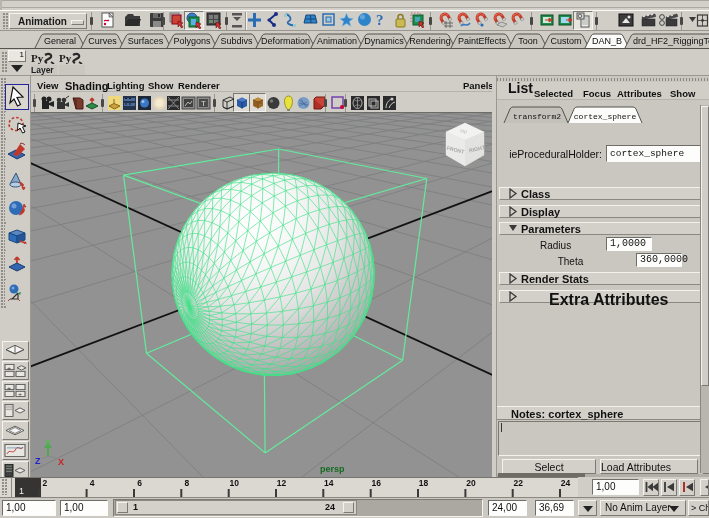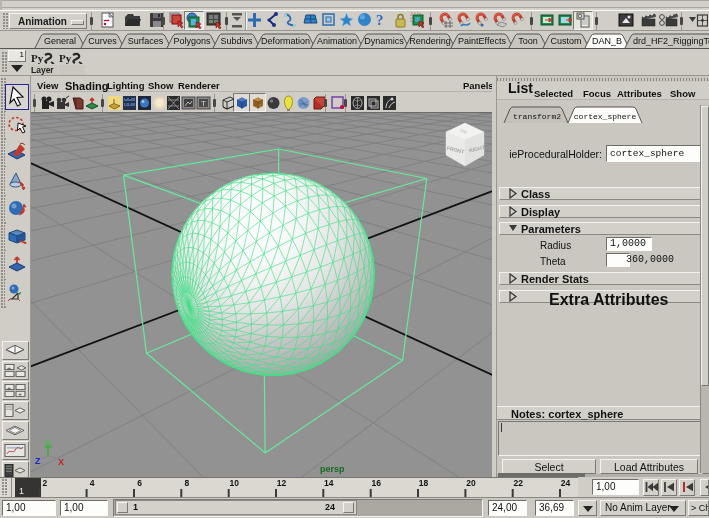--- a/index.html
+++ b/index.html
@@ -560,38 +560,38 @@
     <path d="M3 1l6 4.5L3 10z" fill="none" stroke="#3a3a3a" stroke-width="1.3"></path>
   </svg>
 <span class="ab b" style="left:521px;top:206px;font-size:11px;color:#111">Display</span>
 <div class="ab" style="left:499px;top:222px;width:202px;height:13px;background:#d2d0c9;border-top:1px solid #f2f1ed;border-left:1px solid #f2f1ed;border-bottom:1px solid #8a8880;border-right:1px solid #8a8880"></div>
 <svg class="ab" style="left:507px;top:223px;" width="12" height="11" viewBox="0 0 12 11">
     <path d="M2 2l8 0 -4 6z" fill="#3a3a3a"></path>
   </svg>
 <span class="ab b" style="left:521px;top:223px;font-size:11px;color:#111">Parameters</span>
 <div class="ab" style="left:540px;top:240px;width:61px;font-size:10px;color:#111;">Radius</div>
 <div class="ab fld" style="left:606px;top:237px;width:46px;height:14px;line-height:12px;padding-left:3px;font-family:'Liberation Mono'">1,0000</div>
-<div class="ab" style="left:540px;top:256px;width:61px;font-size:10px;color:#111;text-align:left">Theta</div>
-<div class="ab fld" style="left:606px;top:253px;width:24px;height:14px;line-height:12px;padding-left:19px;font-family:'Liberation Mono'">360,0000</div>
+<div class="ab" style="left:540px;top:256px;width:61px;font-size:10px;color:#111;text-align:center">Theta</div>
+<div class="ab fld" style="left:636px;top:253px;width:46px;height:14px;line-height:12px;padding-left:3px;font-family:'Liberation Mono'">360,0000</div>
 <div class="ab" style="left:499px;top:272px;width:202px;height:13px;background:#d2d0c9;border-top:1px solid #f2f1ed;border-left:1px solid #f2f1ed;border-bottom:1px solid #8a8880;border-right:1px solid #8a8880"></div>
 <svg class="ab" style="left:507px;top:273px;" width="12" height="11" viewBox="0 0 12 11">
     <path d="M3 1l6 4.5L3 10z" fill="none" stroke="#3a3a3a" stroke-width="1.3"></path>
   </svg>
 <span class="ab b" style="left:521px;top:273px;font-size:11px;color:#111">Render Stats</span>
 <div class="ab" style="left:499px;top:290px;width:202px;height:13px;background:#d2d0c9;border-top:1px solid #f2f1ed;border-left:1px solid #f2f1ed;border-bottom:1px solid #8a8880;border-right:1px solid #8a8880"></div>
 <svg class="ab" style="left:507px;top:291px;" width="12" height="11" viewBox="0 0 12 11">
     <path d="M3 1l6 4.5L3 10z" fill="none" stroke="#3a3a3a" stroke-width="1.3"></path>
   </svg>
 <span class="ab b" style="left:549px;top:291px;font-size:16px;color:#111">Extra Attributes</span>
 <div class="ab" style="left:497px;top:406px;width:212px;height:14px;background:#d2d0c9;border-top:1px solid #f2f1ed;border-bottom:1px solid #8a8880"></div>
 <span class="ab b" style="left:511px;top:408px;font-size:11px;color:#111">Notes: cortex_sphere</span>
 <div class="ab sunk" style="left:498px;top:421px;width:210px;height:35px;background:#c9c7c0"></div>
 <div class="ab" style="left:501px;top:423px;width:1px;height:9px;background:#333"></div>
 <div class="ab ras" style="left:502px;top:459px;width:94px;height:15px;text-align:center;font-size:10.5px;color:#111;line-height:14px">Select</div>
-<div class="ab ras" style="left:600px;top:459px;width:98px;height:15px;text-align:center;font-size:10.5px;color:#111;line-height:14px">Load Attributes</div>
+<div class="ab ras" style="left:600px;top:459px;width:98px;height:15px;font-size:10.5px;color:#111;line-height:14px">Load Attributes</div>
 <div class="ab ras" style="left:702px;top:459px;width:7px;height:15px"></div>
 <div class="ab" style="left:700px;top:105px;width:9px;height:368px;background:#b8b6af;border-left:1px solid #8a8880"></div>
 <div class="ab" style="left:701px;top:106px;width:8px;height:280px;background:#cfcdc6;border:1px solid #f2f1ed;border-right-color:#7b7974;border-bottom-color:#7b7974"></div>
 <div class="ab" style="left:497px;top:474px;width:212px;height:3px;background:#b1afa8"></div>
 <div class="ab" style="left:498px;top:473px;width:87px;height:4px;background:#6e6c67"></div>
 <div class="ab" style="left:0;top:477px;width:709px;height:20px;background:#dad8d1;border-top:1px solid #77756f"></div>
 <div class="ab grip" style="left:2px;top:479px;height:16px"></div>
 <div class="ab" style="left:11px;top:478px;width:1px;height:19px;background:#8a8880"></div>
 <div class="ab" style="left:15px;top:478px;width:26px;height:19px;background:#353432"></div>
 <span class="ab" style="left:19px;top:486px;font-size:9px;color:#f2f2f2">1</span>

